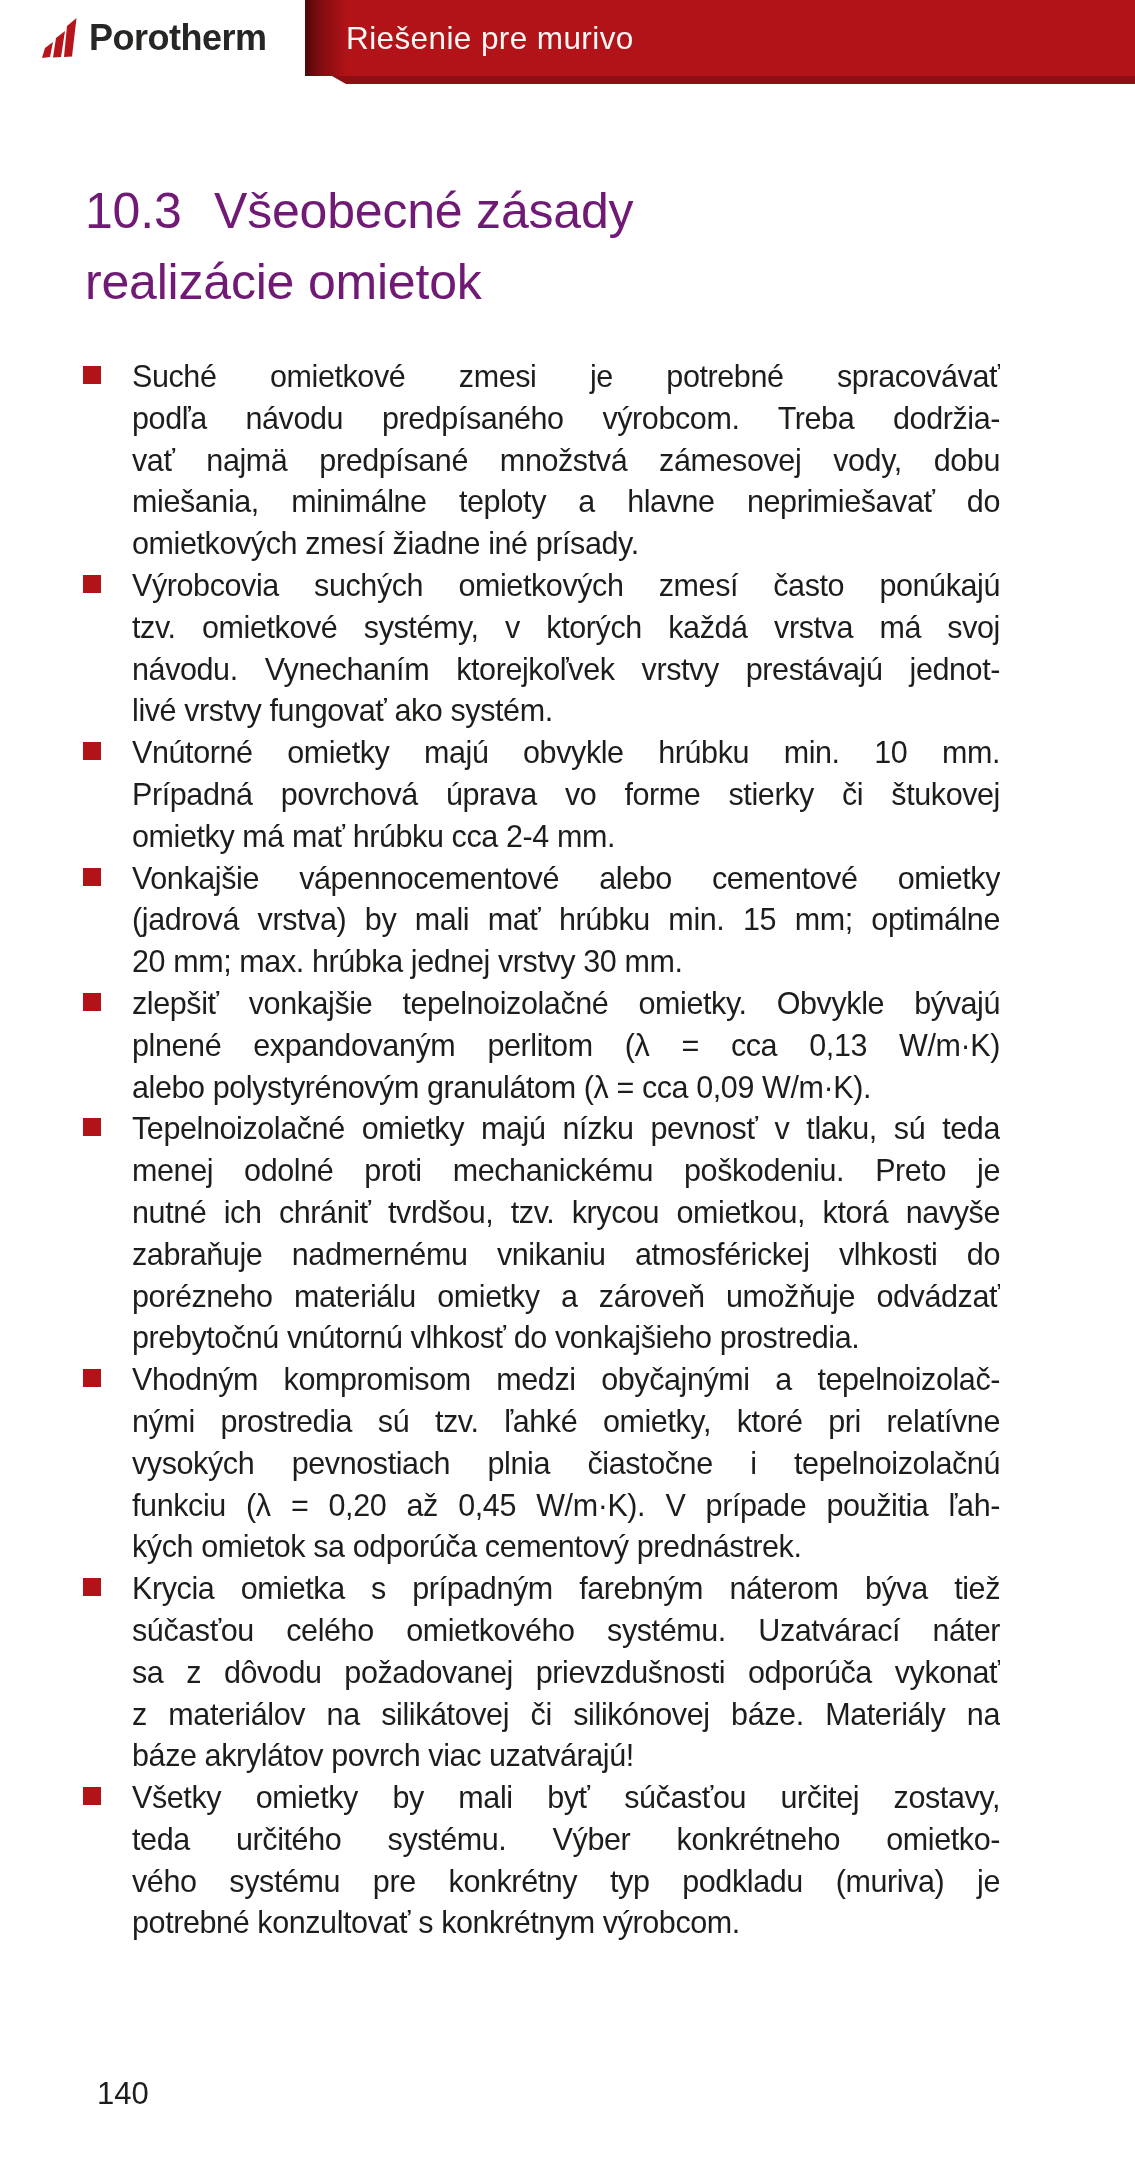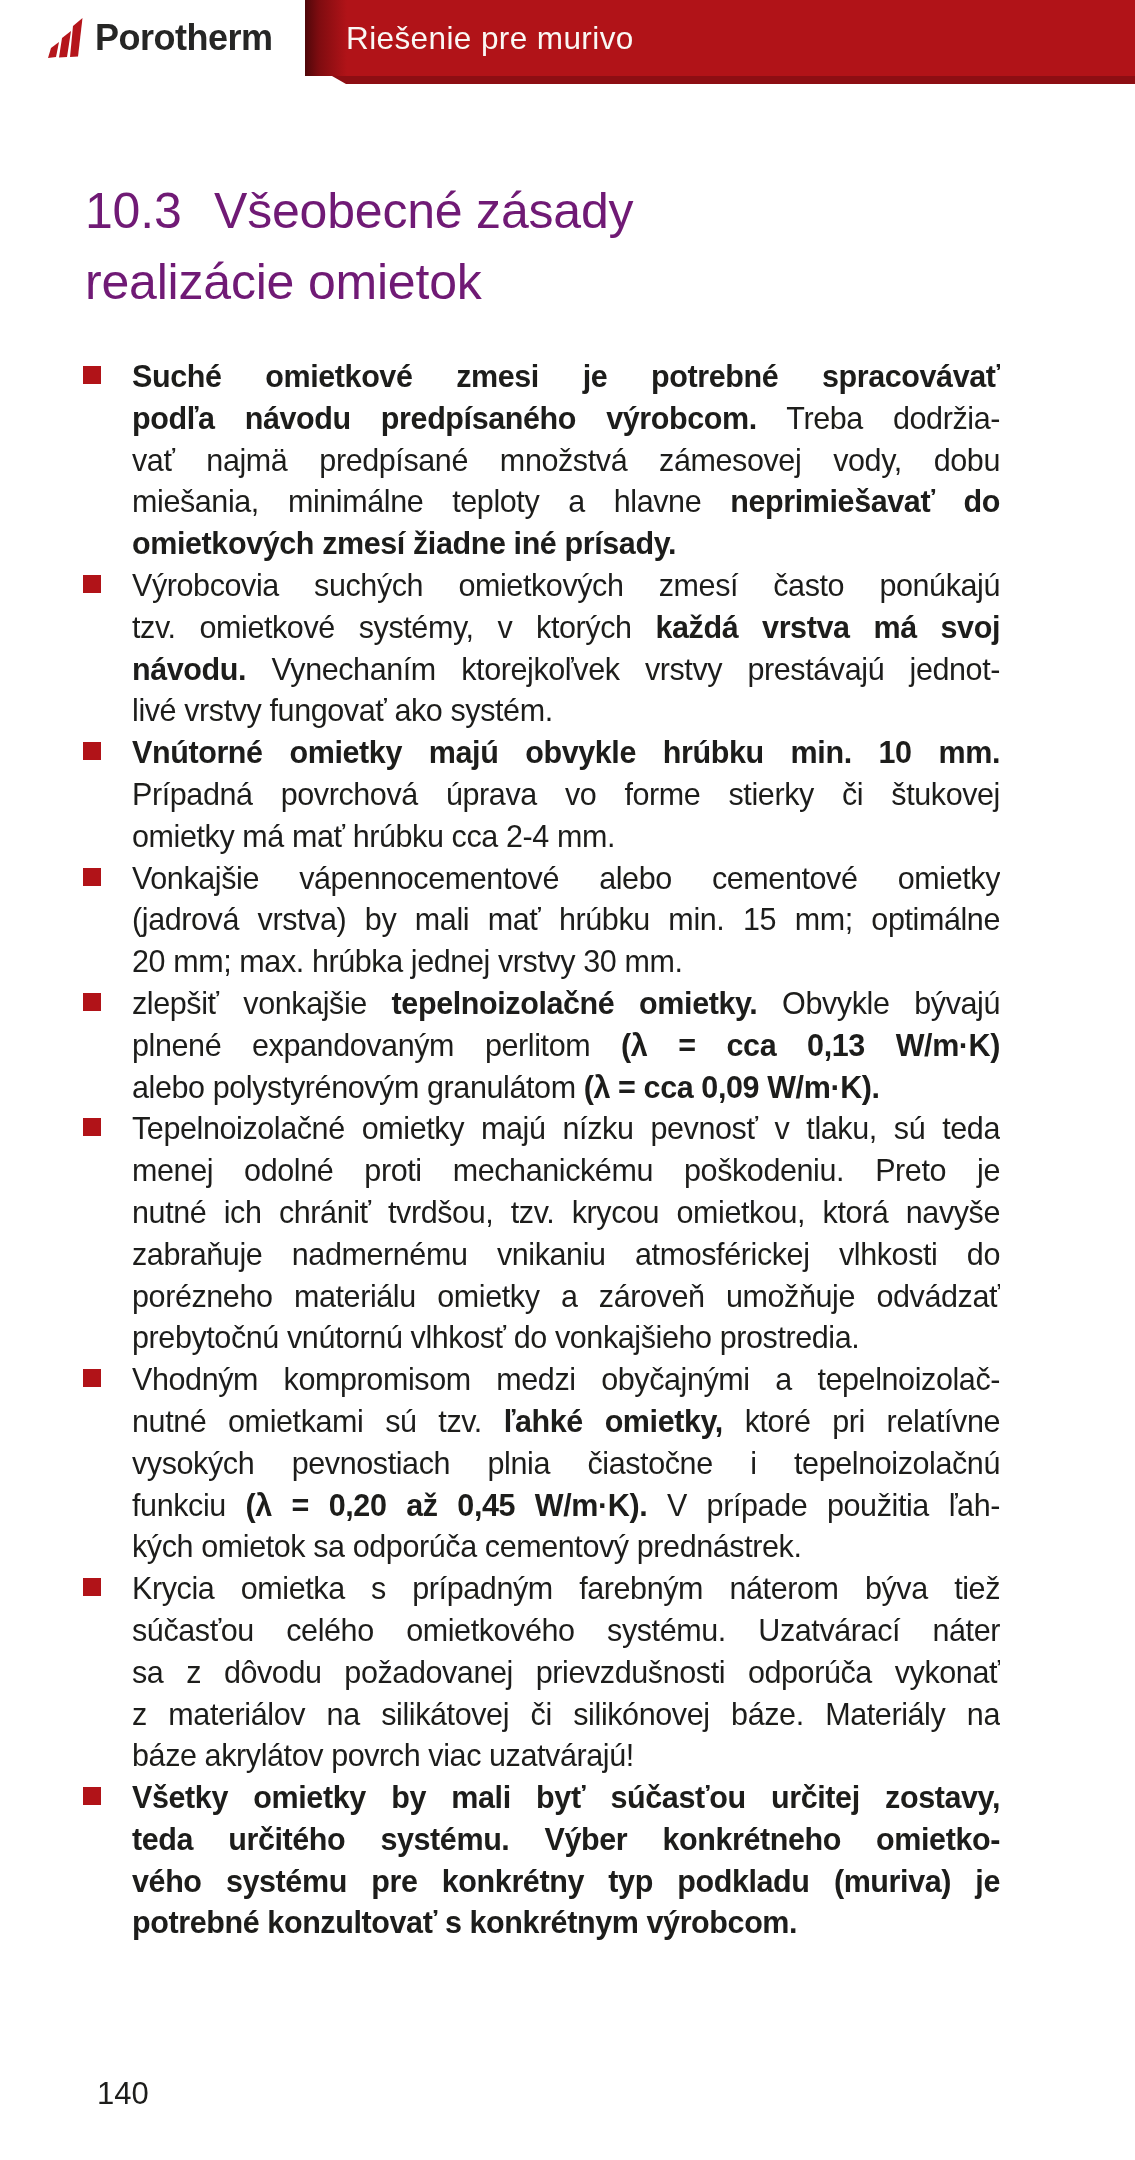--- a/index.html
+++ b/index.html
@@ -5,35 +5,35 @@
   html,body{margin:0;padding:0;background:#e8e8e8;}
   .page{position:relative;width:1135px;height:2160px;background:#ffffff;margin:0 auto;
         font-family:"Liberation Sans","DejaVu Sans",sans-serif;color:#1d1d1b;overflow:hidden;
         --red:#b11318;}
   
   .banner{position:absolute;top:0;left:305px;right:0;height:76px;
           background:linear-gradient(90deg,#4f070a 0px,#7f0c10 14px,var(--red) 42px,var(--red) 100%);padding-left:8px;}
   .banner-text{font-size:31.5px;line-height:76px;color:#faf8f5;padding-left:33px;letter-spacing:.4px;}
   .banner-fold{position:absolute;top:76px;left:332px;right:0;height:8px;background:#8d0e13;
                clip-path:polygon(0 0,100% 0,100% 100%,14px 100%);}
-  .logo{position:absolute;top:0;left:46px;height:76px;display:flex;align-items:center;gap:11px;}
+  .logo{position:absolute;top:0;left:40px;height:76px;display:flex;align-items:center;gap:11px;}
   .logo-text{font-size:36px;font-weight:bold;color:#262625;letter-spacing:-.5px;}
   .flames{display:block;}
   
   .title{position:absolute;top:176px;left:85px;font-size:50px;line-height:71px;letter-spacing:-.2px;color:#701a75;}
   .title .num{display:inline-block;width:129px;}
   .title .l2{}
   
   .bullets{position:absolute;top:356px;left:83px;width:917px;}
   .bullet{position:relative;padding-left:49px;}
   .marker{position:absolute;left:0;top:10px;width:18px;height:18px;background:var(--red);}
   .content{width:868px;font-size:30.5px;line-height:41.8px;letter-spacing:-.4px;}
   .line{text-align:justify;text-align-last:justify;text-justify:inter-word;height:41.8px;overflow:hidden;}
   .line.last{text-align-last:left;}
-  .b{font-weight:bold;}
+  .b{font-weight:normal;}
   
   .pagenum{position:absolute;left:85px;top:2076px;font-size:31px;color:#1d1d1b;margin-left:12px;}
 </style>
 </head>
 <body>
 
 <div class="page" style="--red: #b11318;">
 
   <div class="banner">
     <div class="banner-text">Riešenie pre murivo</div>
@@ -108,21 +108,21 @@
           <div class="line"><span>nutné ich chrániť tvrdšou, tzv. krycou omietkou, ktorá navyše</span></div>
           <div class="line"><span>zabraňuje nadmernému vnikaniu atmosférickej vlhkosti do</span></div>
           <div class="line"><span>porézneho materiálu omietky a zároveň umožňuje odvádzať</span></div>
           <div class="line last"><span>prebytočnú vnútornú vlhkosť do vonkajšieho prostredia.</span></div>
         </div>
       </div>
       <div class="bullet">
         <span class="marker"></span>
         <div class="content">
           <div class="line"><span>Vhodným kompromisom medzi obyčajnými a tepelnoizolač-</span></div>
-          <div class="line"><span>nutné omietkami sú tzv. </span><span class="b">ľahké omietky,</span><span> ktoré pri relatívne</span></div>
+          <div class="line"><span>nými prostredia sú tzv. </span><span class="b">ľahké omietky,</span><span> ktoré pri relatívne</span></div>
           <div class="line"><span>vysokých pevnostiach plnia čiastočne i tepelnoizolačnú</span></div>
           <div class="line"><span>funkciu </span><span class="b">(λ = 0,20 až 0,45 W/m·K).</span><span> V prípade použitia ľah-</span></div>
           <div class="line last"><span>kých omietok sa odporúča cementový prednástrek.</span></div>
         </div>
       </div>
       <div class="bullet">
         <span class="marker"></span>
         <div class="content">
           <div class="line"><span>Krycia omietka s prípadným farebným náterom býva tiež</span></div>
           <div class="line"><span>súčasťou celého omietkového systému. Uzatvárací náter</span></div>

